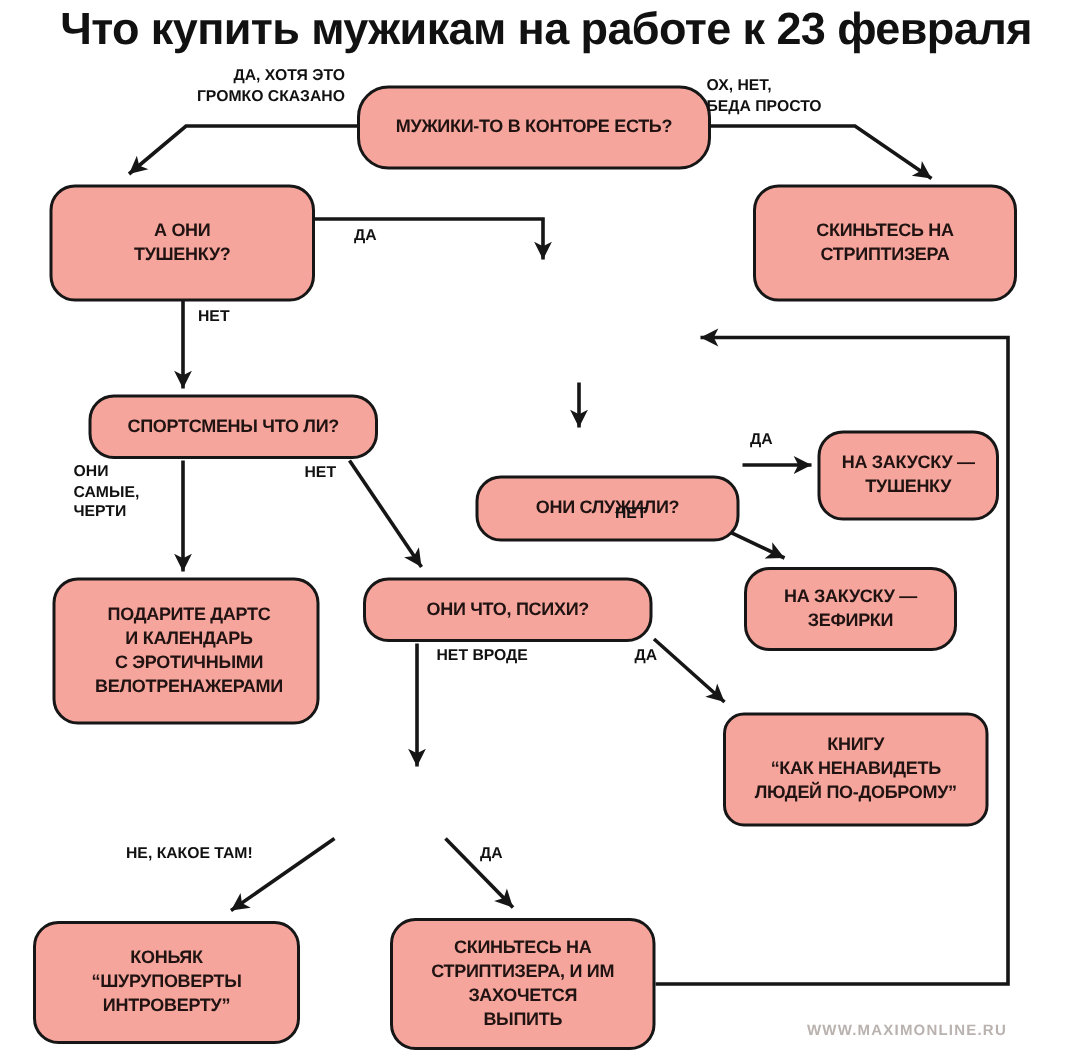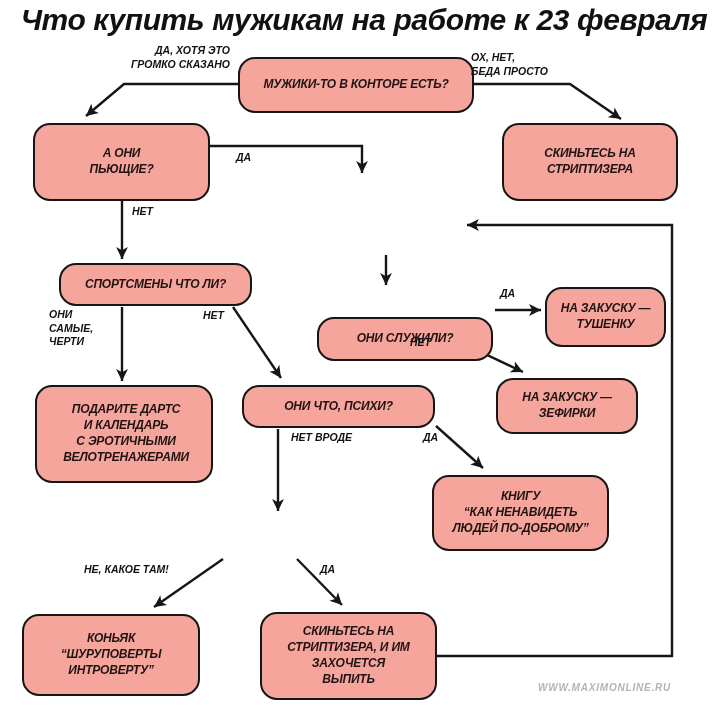--- a/index.html
+++ b/index.html
@@ -9,21 +9,20 @@
     --label-text:#111111;
     --arrow:#161616;
     --watermark:#b9b2af;
     --background:#ffffff;
   }
   html,body{margin:0;padding:0;background:var(--background);}
   .canvas{
     position:relative;width:728px;height:705px;margin:0 auto;
     background:var(--background);overflow:hidden;
     font-family:"Liberation Sans","DejaVu Sans",sans-serif;
-    font-style:italic;
   }
   .title{
     position:absolute;left:0;top:3px;width:728px;text-align:center;
     font-size:30px;font-weight:bold;letter-spacing:-0.4px;color:var(--label-text);
   }
   .arrows{position:absolute;left:0;top:0;}
   .edge{fill:none;stroke:var(--arrow);stroke-width:2.4;}
   .node{
     position:absolute;box-sizing:border-box;
     background:var(--box-fill);border:2px solid var(--box-border);border-radius:17px;
@@ -33,31 +32,31 @@
   }
   .elabel{
     position:absolute;font-weight:bold;font-size:10.5px;line-height:1.3;
     color:var(--label-text);white-space:pre;
   }
   .watermark{
     position:absolute;left:538px;top:682px;width:126px;text-align:left;
     font-size:10px;font-weight:bold;letter-spacing:0.8px;color:var(--watermark);
   }
   
-  .n-exist{left:238px;top:57px;width:236px;height:56px;}
+  .n-exist{left:238px;top:57px;width:236px;height:56px;border-radius:21px;}
   .n-drink{left:33px;top:123px;width:177px;height:78px;}
   .n-stripper1{left:502px;top:123px;width:176px;height:78px;}
   .n-cognac{left:285px;top:177px;width:177px;height:77px;}
   .n-army{left:317px;top:289px;width:176px;height:44px;margin-top:28px;}
   .n-tushenka{left:545px;top:287px;width:121px;height:60px;}
   .n-zefirki{left:496px;top:378px;width:142px;height:56px;}
   .n-sport{left:59px;top:263px;width:193px;height:43px;}
   .n-darts{left:35px;top:385px;width:178px;height:98px;padding-left:12px;}
   .n-psycho{left:242px;top:385px;width:193px;height:43px;}
-  .n-book{left:432px;top:475px;width:177px;height:76px;}
+  .n-book{left:482px;top:475px;width:177px;height:76px;border-radius:14px;}
   .n-company{left:152px;top:515px;width:195px;height:43px;}
   .n-catalog{left:22px;top:614px;width:178px;height:82px;}
   .n-stripper2{left:260px;top:612px;width:177px;height:88px;}
   
   .l-exist-yes{left:100px;top:44px;width:130px;text-align:right;}
   .l-exist-no{left:471px;top:51px;width:110px;}
   .l-drink-yes{left:236px;top:151px;}
   .l-drink-no{left:132px;top:205px;}
   .l-army-yes{left:500px;top:287px;}
   .l-army-no{left:410px;top:336px;}
@@ -92,21 +91,21 @@
     <path class="edge" marker-end="url(#ah)" d="M 233 307 L 281 378"></path>
     <path class="edge" marker-end="url(#ah)" d="M 278 429 L 278 511"></path>
     <path class="edge" marker-end="url(#ah)" d="M 436 426 L 483 468"></path>
     <path class="edge" marker-end="url(#ah)" d="M 223 559 L 154 607"></path>
     <path class="edge" marker-end="url(#ah)" d="M 297 559 L 342 605"></path>
     <path class="edge" marker-end="url(#ah)" d="M 437 656 L 672 656 L 672 225 L 467 225"></path>
   </svg>
 
   <div class="node n-exist">МУЖИКИ-ТО В КОНТОРЕ ЕСТЬ?</div>
   <div class="node n-drink">А ОНИ
-ПЬЮЩИЕ?</div>
+ТУШЕНКУ?</div>
   <div class="node n-stripper1">СКИНЬТЕСЬ НА
 СТРИПТИЗЕРА</div>
   <div class="node n-army">ОНИ СЛУЖИЛИ?</div>
   <div class="node n-tushenka">НА ЗАКУСКУ —
 ТУШЕНКУ</div>
   <div class="node n-zefirki">НА ЗАКУСКУ —
 ЗЕФИРКИ</div>
   <div class="node n-sport">СПОРТСМЕНЫ ЧТО ЛИ?</div>
   <div class="node n-darts">ПОДАРИТЕ ДАРТС
 И КАЛЕНДАРЬ

